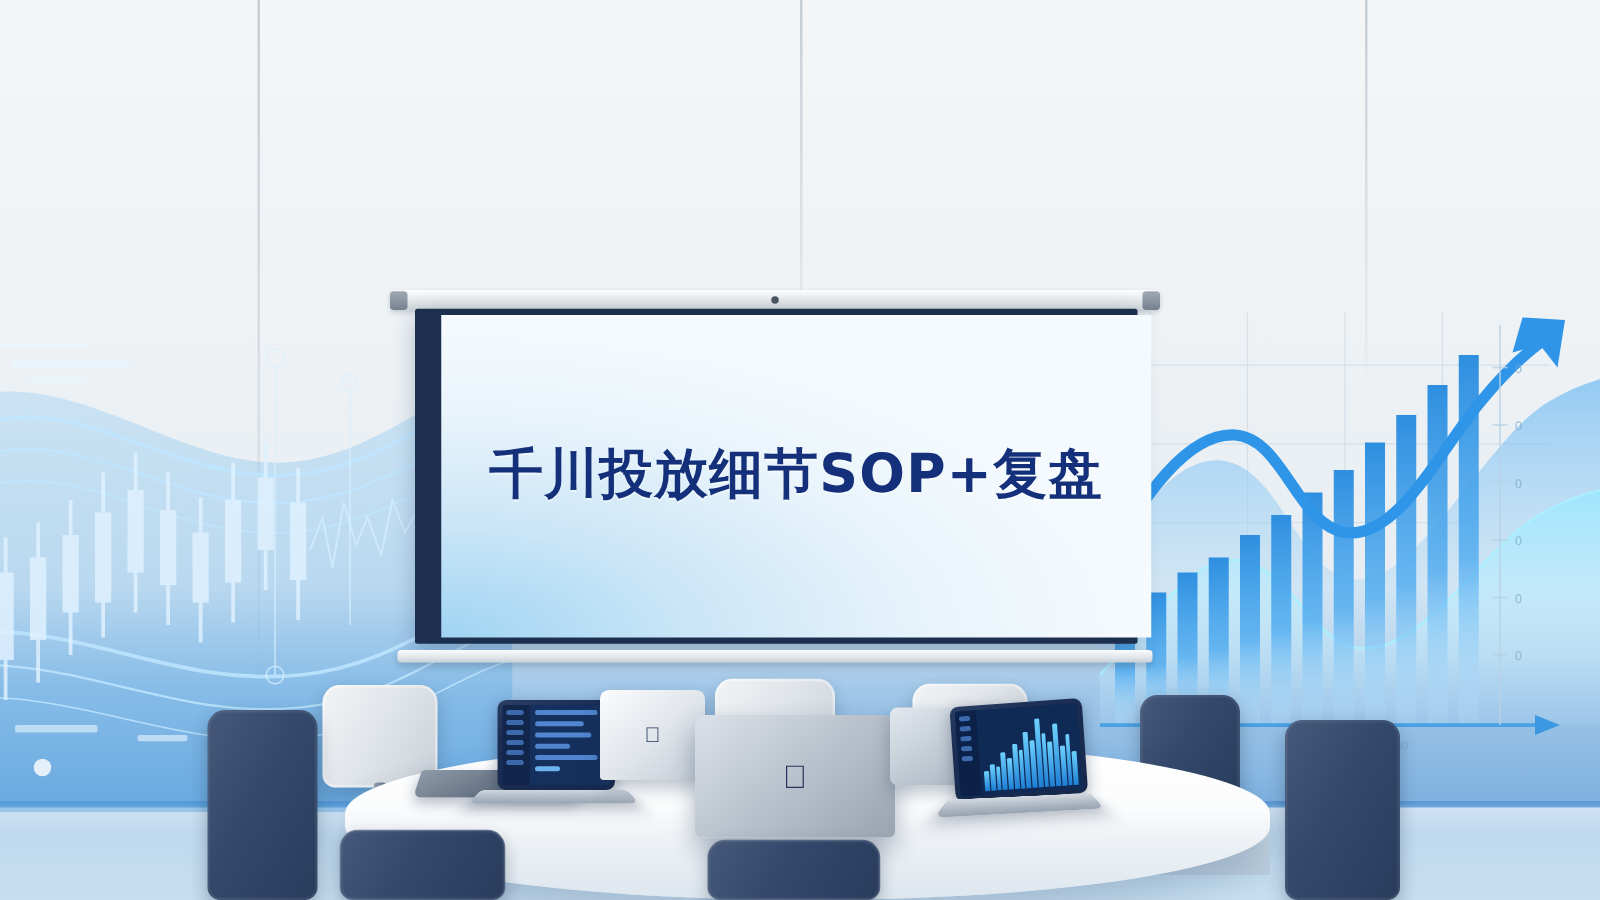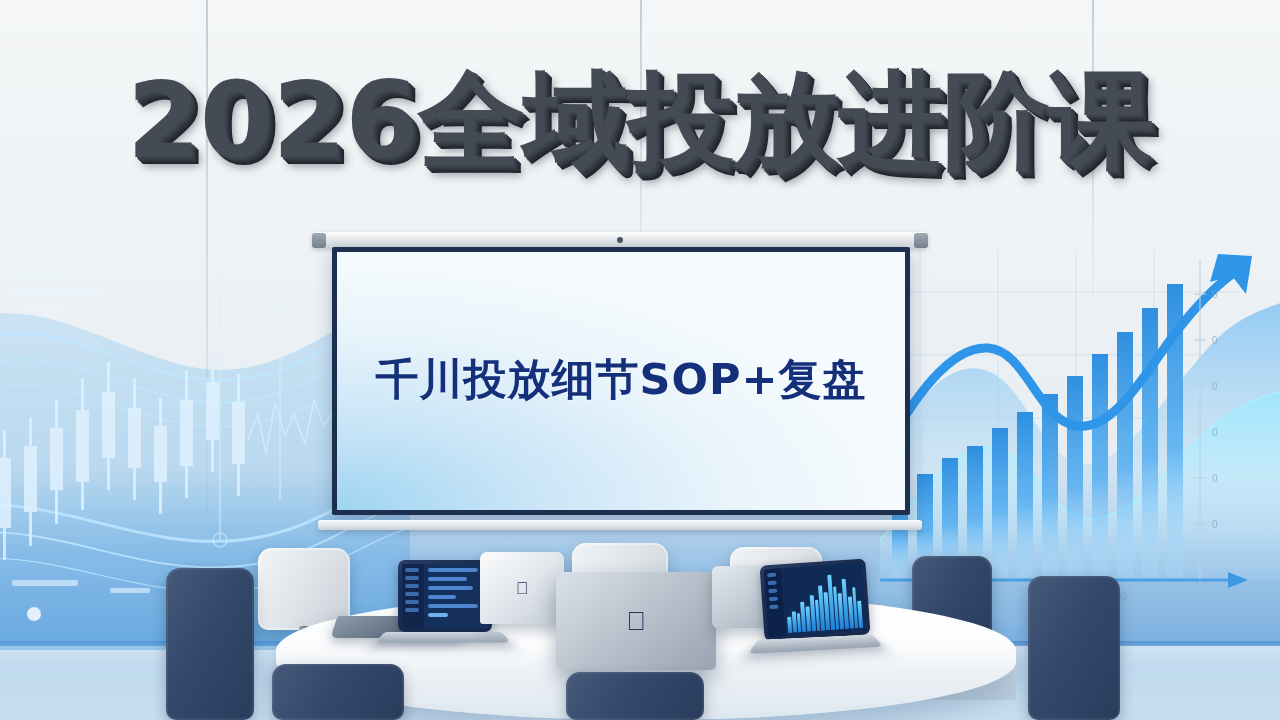--- a/index.html
+++ b/index.html
@@ -69,20 +69,21 @@
   .screen-frame{
     position:absolute;left:26px;top:15px;width:578px;height:268px;
     background:#1d2f4e;border-radius:2px;padding:5px;box-sizing:border-box;
     box-shadow:0 6px 18px rgba(30,55,90,.28);
   }
   .screen-face{
     width:100%;height:100%;
     background:
       radial-gradient(120% 120% at 0% 100%, #9fd4f2 0%, #c9e5f7 28%, #e9f4fb 58%, #f4fafd 80%);
     position:relative;
+    margin-left:16px;
   }
   .screen-foot{
     position:absolute;left:12px;top:288px;width:604px;height:10px;border-radius:3px;
     background:linear-gradient(180deg,#fbfcfd,#dfe5ea 60%,#c7ced5);
     box-shadow:0 3px 6px rgba(40,60,80,.22);
   }
   .screen-title{
     position:absolute;left:0;right:0;top:50%;transform:translateY(-52%);
     text-align:center;
     font-size:43px;font-weight:bold;letter-spacing:1px;
@@ -332,21 +333,20 @@
       <div class="roller-dot"></div>
     </div>
     <div class="screen-frame">
       <div class="screen-face">
         <div class="screen-title">千川投放细节SOP+复盘</div>
       </div>
     </div>
     <div class="screen-foot"></div>
   </div>
 
-  <div class="headline">2026全域投放进阶课</div>
 
   <div class="chair chair-light" style="left:258px;top:548px;width:92px;height:82px;">
     <div class="back"></div>
     <div class="chair-leg"></div>
   </div>
   <div class="chair chair-light" style="left:572px;top:543px;width:96px;height:80px;">
     <div class="back"></div>
     <div class="chair-leg"></div>
   </div>
   <div class="chair chair-light" style="left:730px;top:547px;width:92px;height:80px;">

